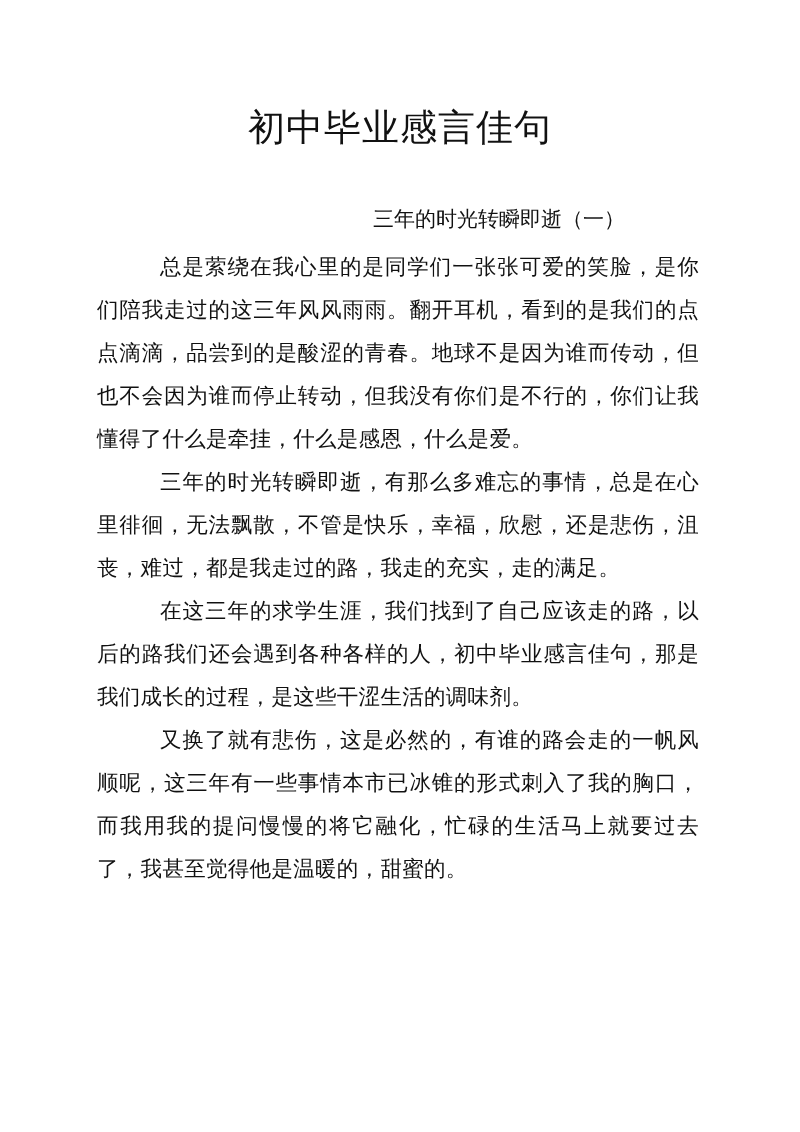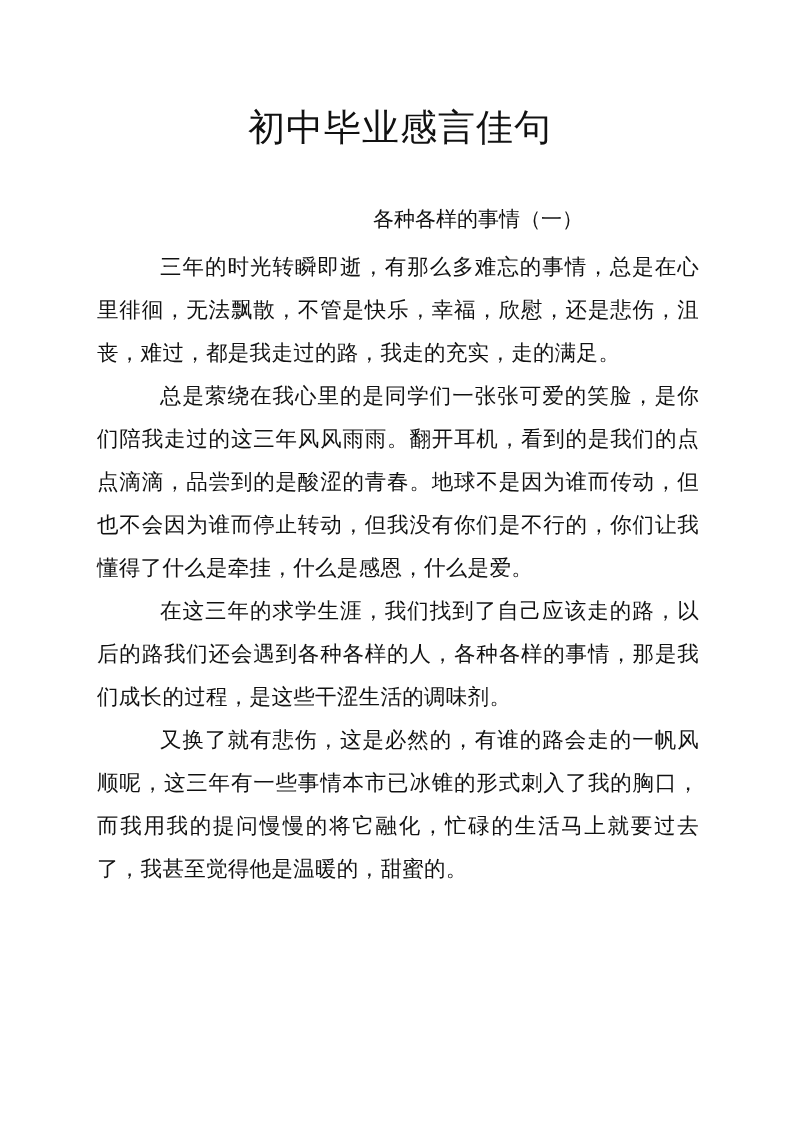--- a/index.html
+++ b/index.html
@@ -65,20 +65,20 @@
   }
   .para + .para {
     margin-top: 0px;
   }
 </style>
 </head>
 <body>
 
 <div class="page">
   <h1 class="doc-title">初中毕业感言佳句</h1>
-  <h2 class="section-title">各种各样的事情（一）</h2>
+  <h2 class="section-title">三年的时光转瞬即逝（一）</h2>
   <div class="body">
+    <p class="para">总是萦绕在我心里的是同学们一张张可爱的笑脸，是你们陪我走过的这三年风风雨雨。翻开耳机，看到的是我们的点点滴滴，品尝到的是酸涩的青春。地球不是因为谁而传动，但也不会因为谁而停止转动，但我没有你们是不行的，你们让我懂得了什么是牵挂，什么是感恩，什么是爱。</p>
     <p class="para">三年的时光转瞬即逝，有那么多难忘的事情，总是在心里徘徊，无法飘散，不管是快乐，幸福，欣慰，还是悲伤，沮丧，难过，都是我走过的路，我走的充实，走的满足。</p>
-    <p class="para">总是萦绕在我心里的是同学们一张张可爱的笑脸，是你们陪我走过的这三年风风雨雨。翻开耳机，看到的是我们的点点滴滴，品尝到的是酸涩的青春。地球不是因为谁而传动，但也不会因为谁而停止转动，但我没有你们是不行的，你们让我懂得了什么是牵挂，什么是感恩，什么是爱。</p>
-    <p class="para">在这三年的求学生涯，我们找到了自己应该走的路，以后的路我们还会遇到各种各样的人，各种各样的事情，那是我们成长的过程，是这些干涩生活的调味剂。</p>
+    <p class="para">在这三年的求学生涯，我们找到了自己应该走的路，以后的路我们还会遇到各种各样的人，初中毕业感言佳句，那是我们成长的过程，是这些干涩生活的调味剂。</p>
     <p class="para">又换了就有悲伤，这是必然的，有谁的路会走的一帆风顺呢，这三年有一些事情本市已冰锥的形式刺入了我的胸口，而我用我的提问慢慢的将它融化，忙碌的生活马上就要过去了，我甚至觉得他是温暖的，甜蜜的。</p>
   </div>
 </div>
 
 </body></html>

